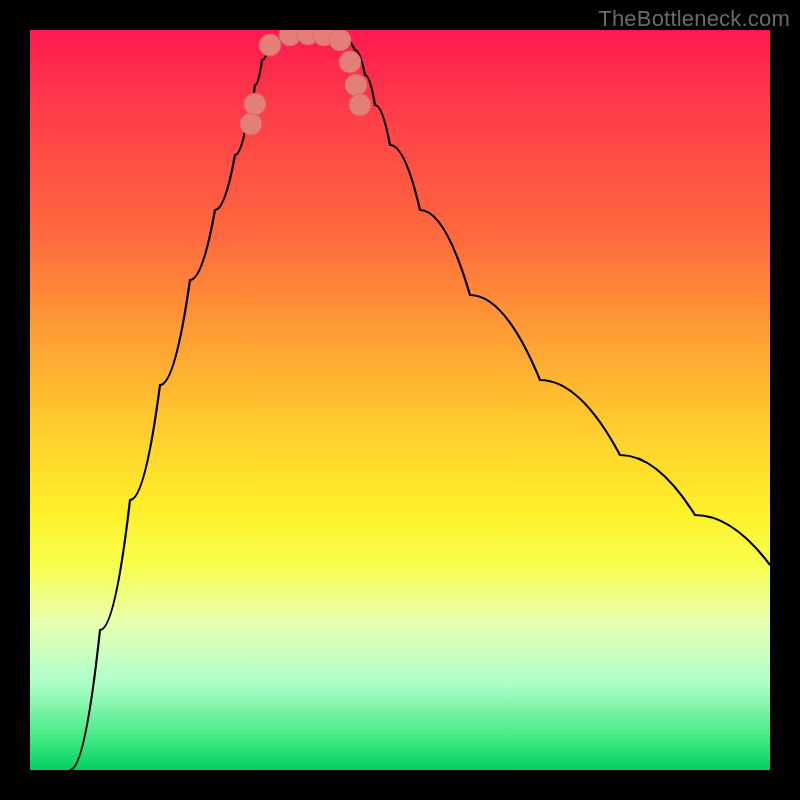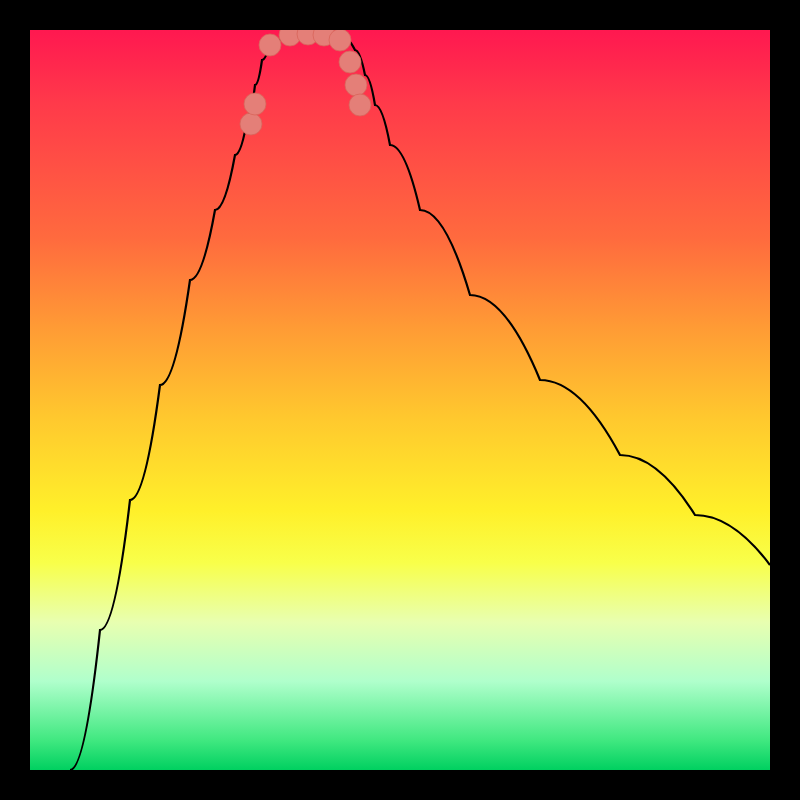--- a/index.html
+++ b/index.html
@@ -64,20 +64,21 @@
   .dot {
     fill: #e47f78;
     stroke: #d8645b;
     stroke-width: 0.8;
   }
 </style>
 </head>
 <body>
 
 <div class="frame">
+  <div class="watermark">TheBottleneck.com</div>
   <div class="plot">
     <svg class="curves" viewBox="0 0 740 740" preserveAspectRatio="none">
       <path id="left-path" class="curve" d="M 40 740 Q 55 740 70 600 Q 85 600 100 470 Q 115 470 130 355 Q 145 355 160 250 Q 172.5 250 185 180 Q 195 180 205 125 Q 211.5 125 218 85 Q 221.5 85 225 55 Q 228.5 55 232 30 Q 236 30 240 12 Q 250 12 260 3 Q 272.5 3 285 3"></path>
       <path id="right-path" class="curve" d="M 285 3 Q 297.5 3 310 5 Q 317.5 5 325 20 Q 330 20 335 45 Q 340 45 345 75 Q 352.5 75 360 115 Q 375 115 390 180 Q 415 180 440 265 Q 475 265 510 350 Q 550 350 590 425 Q 627.5 425 665 485 Q 702.5 485 740 535"></path>
       <g id="dots">
           <circle cx="221" cy="94" r="11" class="dot"></circle>
           <circle cx="225" cy="74" r="11" class="dot"></circle>
           <circle cx="240" cy="15" r="11" class="dot"></circle>
           <circle cx="260" cy="5" r="11" class="dot"></circle>
           <circle cx="278" cy="4" r="11" class="dot"></circle>

